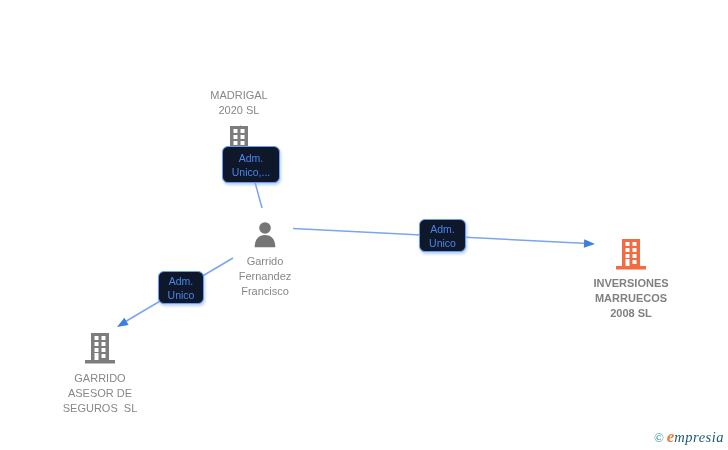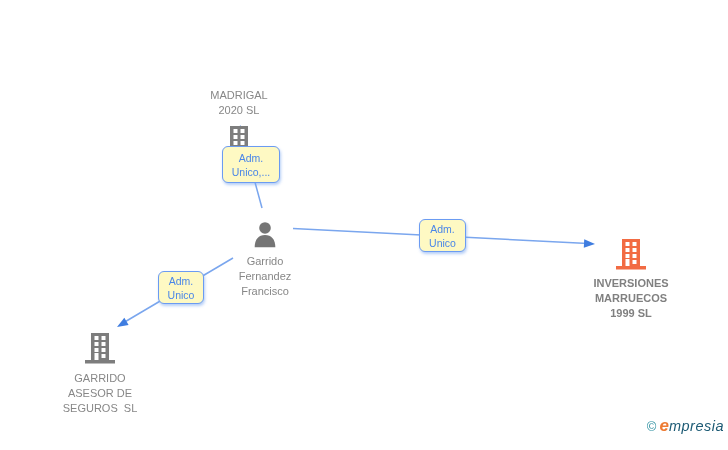--- a/index.html
+++ b/index.html
@@ -36,38 +36,38 @@
   .node-inversiones .node-label{margin-top:5px;}
   .node-garrido{left:45px;top:331px;width:110px;}
   .node-garrido .node-label{margin-top:6px;}
   .icon-building{width:34px;height:34px;display:block;}
   .icon-person{width:30px;height:30px;display:block;}
   .fill-gray{fill:#7d7d7d;}
   .fill-orange{fill:#f26b43;}
   .fill-person{fill:#757575;}
   .edge-label{
     position:absolute;z-index:3;
-    background:#fef9c3;
+    background:#0f172a;
     border:1.4px solid #6b9bf2;
     border-radius:6px;
     box-shadow:1px 2px 3px rgba(120,165,240,0.55);
     color:#4a86e8;
     font-size:10.5px;
     line-height:14px;
     text-align:center;
     white-space:pre-wrap;
     display:flex;align-items:center;justify-content:center;
     box-sizing:border-box;
   }
   .edge-label-1{left:222px;top:146px;width:58px;height:37px;}
   .edge-label-2{left:419px;top:219px;width:47px;height:33px;}
   .edge-label-3{left:158px;top:271px;width:46px;height:33px;}
   .watermark{
-    position:absolute;right:4px;bottom:14px;z-index:4;
-    font-family:Liberation Sans, sans-serif;
+    position:absolute;right:4px;bottom:3px;z-index:4;
+    font-family:Liberation Serif, serif;
     font-style:italic;
     white-space:nowrap;
   }
   .wm-copy{color:#2b8fa0;font-size:13px;font-style:normal;margin-right:3px;}
   .wm-e{color:#ee7b33;font-size:17px;font-weight:bold;}
   .wm-rest{color:#1c5a74;font-size:14.5px;letter-spacing:0.5px;}
 </style>
 </head>
 <body>
 
@@ -126,21 +126,21 @@
       <rect fill="#fff" x="18.5" y="5" width="4" height="4"></rect>
       <rect fill="#fff" x="11.5" y="11" width="4" height="4"></rect>
       <rect fill="#fff" x="18.5" y="11" width="4" height="4"></rect>
       <rect fill="#fff" x="11.5" y="17" width="4" height="4"></rect>
       <rect fill="#fff" x="18.5" y="17" width="4" height="4"></rect>
       <rect fill="#fff" x="18.5" y="23" width="4" height="4"></rect>
       <rect fill="#fff" x="11.5" y="22" width="4" height="7"></rect>
     </svg>
     <div class="node-label bold">INVERSIONES
 MARRUECOS
-1999 SL</div>
+2008 SL</div>
   </div>
 
   <div class="node node-garrido">
     <svg class="icon-building" viewBox="0 0 34 34">
       <rect class="fill-gray" x="2" y="29" width="30" height="3.5"></rect>
       <rect class="fill-gray" x="8" y="2" width="18" height="27"></rect>
       <rect fill="#fff" x="11.5" y="5" width="4" height="4"></rect>
       <rect fill="#fff" x="18.5" y="5" width="4" height="4"></rect>
       <rect fill="#fff" x="11.5" y="11" width="4" height="4"></rect>
       <rect fill="#fff" x="18.5" y="11" width="4" height="4"></rect>

